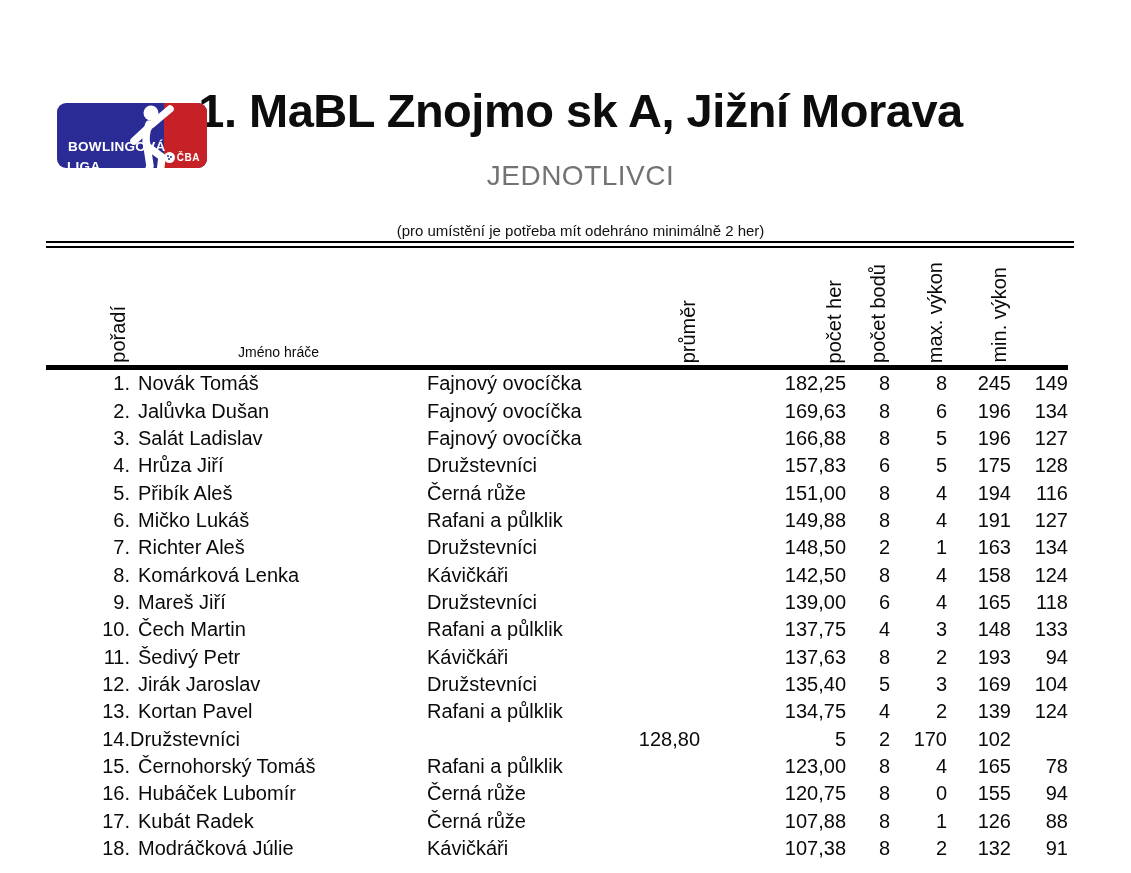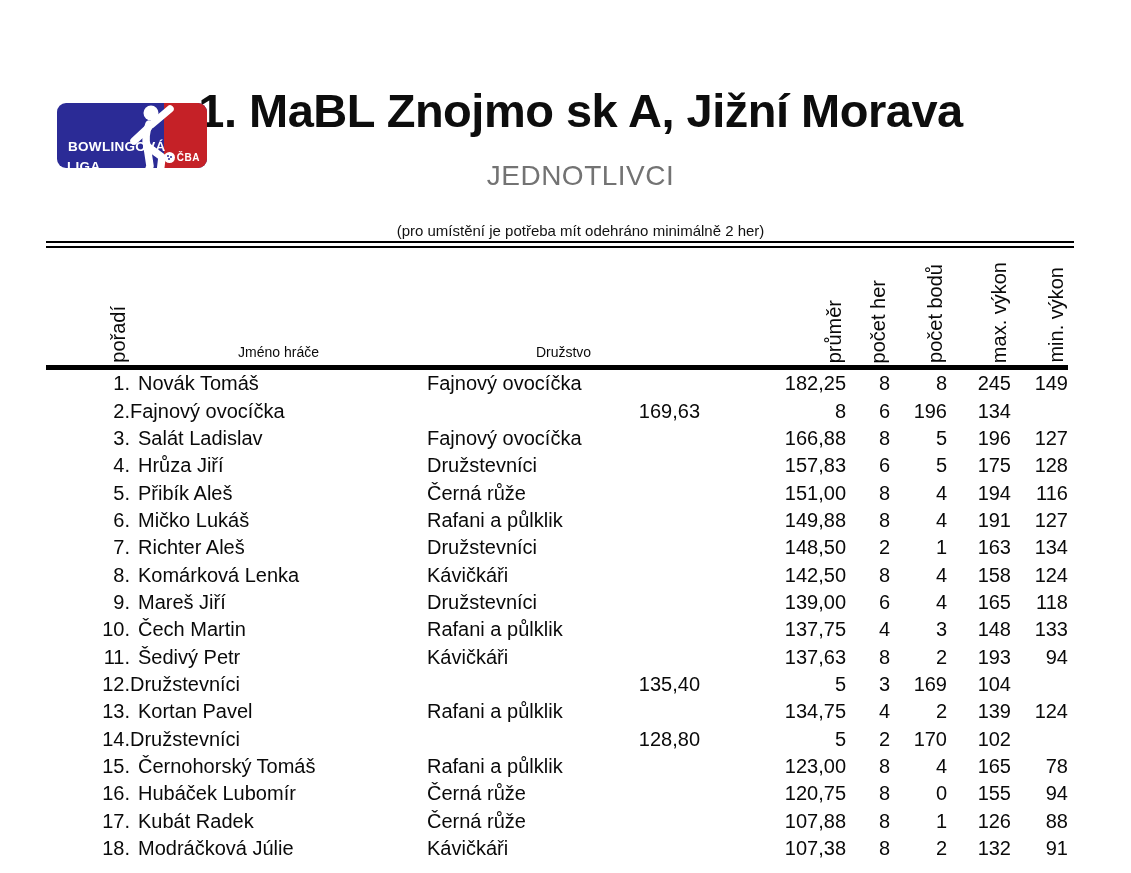--- a/index.html
+++ b/index.html
@@ -117,23 +117,20 @@
 <div class="double-line"></div>
 
 <div class="tbl">
   <div class="grid-row thead">
     <div class="hcell rot-cell">
       <span class="rot">pořadí</span>
     </div>
     <div class="hcell center-cell">
       <span class="hlabel">Jméno hráče</span>
     </div>
-    <div class="hcell center-cell">
-      <span class="hlabel">Družstvo</span>
-    </div>
     <div class="hcell rot-cell">
       <span class="rot">průměr</span>
     </div>
     <div class="hcell rot-cell">
       <span class="rot">počet her</span>
     </div>
     <div class="hcell rot-cell">
       <span class="rot">počet bodů</span>
     </div>
     <div class="hcell rot-cell">
@@ -150,20 +147,21 @@
     <div class="c-team">Fajnový ovocíčka</div>
     <div class="c-num">182,25</div>
     <div class="c-num">8</div>
     <div class="c-num">8</div>
     <div class="c-num">245</div>
     <div class="c-num">149</div>
   </div>
 
   <div class="grid-row trow">
     <div class="c-rank">2.</div>
+    <div class="c-name">Jalůvka Dušan</div>
     <div class="c-team">Fajnový ovocíčka</div>
     <div class="c-num">169,63</div>
     <div class="c-num">8</div>
     <div class="c-num">6</div>
     <div class="c-num">196</div>
     <div class="c-num">134</div>
   </div>
 
   <div class="grid-row trow">
     <div class="c-rank">3.</div>
@@ -259,20 +257,21 @@
     <div class="c-team">Kávičkáři</div>
     <div class="c-num">137,63</div>
     <div class="c-num">8</div>
     <div class="c-num">2</div>
     <div class="c-num">193</div>
     <div class="c-num">94</div>
   </div>
 
   <div class="grid-row trow">
     <div class="c-rank">12.</div>
+    <div class="c-name">Jirák Jaroslav</div>
     <div class="c-team">Družstevníci</div>
     <div class="c-num">135,40</div>
     <div class="c-num">5</div>
     <div class="c-num">3</div>
     <div class="c-num">169</div>
     <div class="c-num">104</div>
   </div>
 
   <div class="grid-row trow">
     <div class="c-rank">13.</div>

